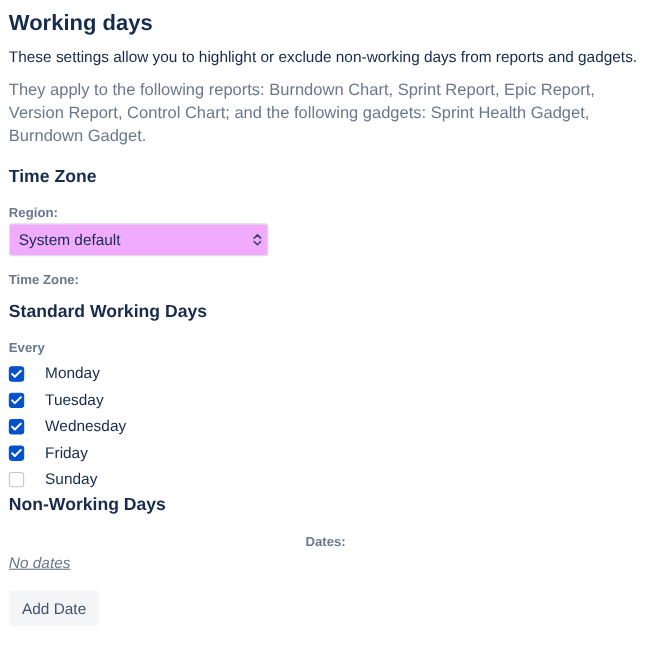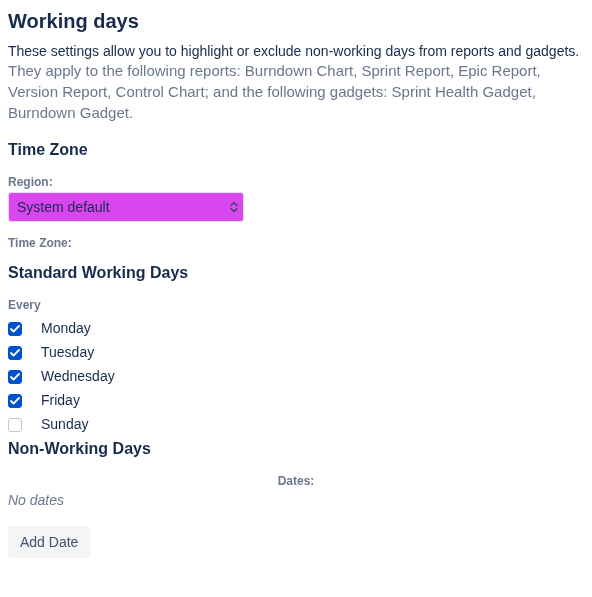--- a/index.html
+++ b/index.html
@@ -13,21 +13,21 @@
     }
     h2.page-title {
       color: #172b4d;
       font-size: 20px;
       font-weight: 600;
       margin-bottom: 10px;
     }
     .intro {
       color: #172b4d;
       font-size: 14px;
-      margin-bottom: 1px;
+      margin-bottom: 12px;
     }
     .subnote {
       color: #6b778c;
       font-size: 15px;
       line-height: 1.4;
       margin-bottom: 18px;
     }
     h3.section-title {
       color: #172b4d;
       font-size: 16px;
@@ -42,21 +42,21 @@
       font-weight: 600;
       margin-bottom: 3px;
       display: block;
     }
     .select-wrap {
       position: relative;
       width: 236px;
     }
     .select {
       width: 100%;
-      background: #d946ef;
+      background: #f0abfc;
       border: 1px solid #dfe1e6;
       border-radius: 3px;
       padding: 6px 28px 6px 8px;
       font-size: 14px;
       color: #172b4d;
       cursor: pointer;
     }
     .select-arrows {
       position: absolute;
       right: 6px;
@@ -106,20 +106,21 @@
       font-weight: 600;
       margin-bottom: 4px;
       margin-top: 6px;
       text-align: center;
     }
     .no-dates {
       color: #6b778c;
       font-style: italic;
       font-size: 14px;
       margin-bottom: 18px;
+      text-decoration: underline;
     }
     .add-date-btn {
       background: #f4f5f7;
       border: none;
       border-radius: 3px;
       padding: 8px 12px;
       font-size: 14px;
       color: #42526e;
       cursor: pointer;
     }

